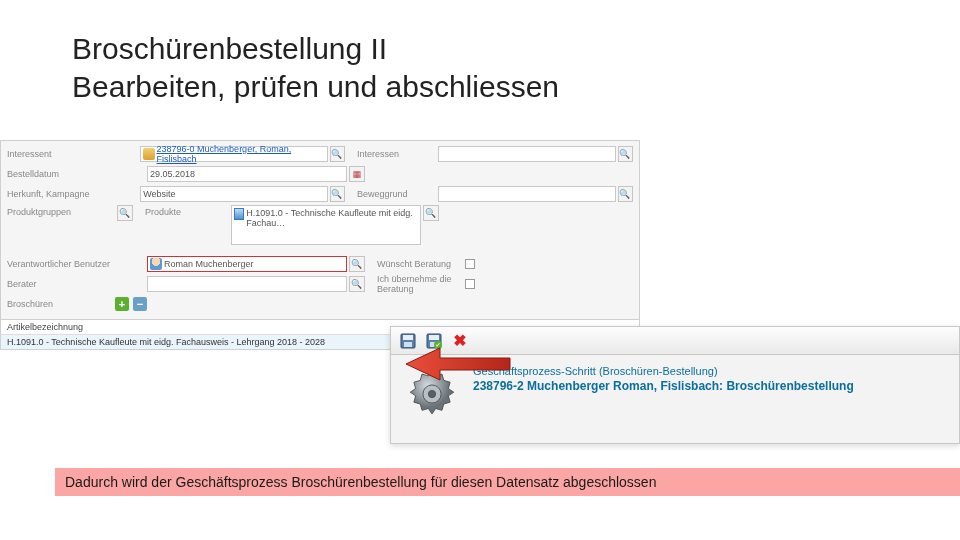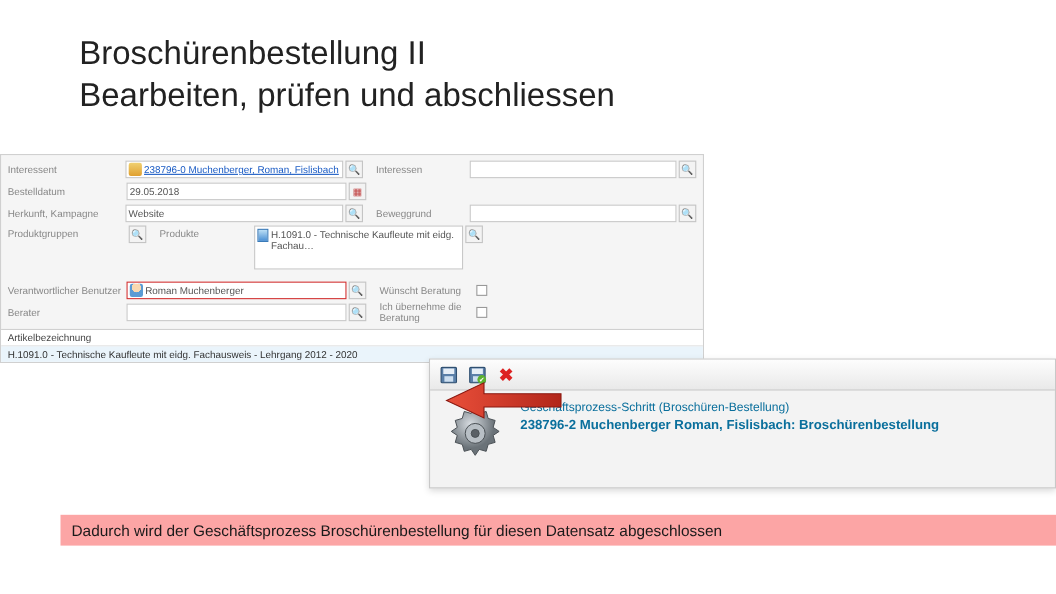--- a/index.html
+++ b/index.html
@@ -6,21 +6,21 @@
   body { width: 960px; height: 540px; background: #fff; position: relative; overflow: hidden; }
   .slide-title { position: absolute; left: 72px; top: 32px; font-size: 30px; font-weight: 400; color: #222; }
   .slide-subtitle { position: absolute; left: 72px; top: 70px; font-size: 30px; font-weight: 400; color: #222; }
 
   .form-panel { position: absolute; left: 0; top: 140px; width: 640px; background: #f5f5f5; border: 1px solid #d0d0d0; font-size: 9px; color: #555; }
   .form-rows { padding: 4px 6px 2px 6px; }
   .frow { display: flex; align-items: center; height: 18px; margin-bottom: 2px; }
   .flabel { width: 108px; color: #888; font-size: 9px; }
   .flabel.lh { height: 40px; padding-top: 2px; }
   .finput { display: flex; align-items: center; height: 16px; background: #fff; border: 1px solid #c8c8c8; padding: 0 2px; font-size: 9px; }
-  .finput.w1 { width: 200px; }
+  .finput.w1 { width: 200px; margin-left: 32px; }
   .flabel2 { width: 86px; color: #888; font-size: 9px; margin-left: 12px; }
   .finput.w2 { width: 190px; }
   .hred { border: 1.5px solid #d23232 !important; }
   .iconbtn { width: 16px; height: 16px; display: inline-flex; align-items: center; justify-content: center; background: #f3f3f3; border: 1px solid #c4c4c4; margin-left: 2px; font-size: 9px; }
   .tick { width: 10px; height: 10px; border: 1px solid #999; background: #fff; margin-left: 2px; }
   .mini-icon { width: 12px; height: 12px; display: inline-block; margin-right: 2px; }
   .contact-icon { background: linear-gradient(#f0d070,#e0a030); border-radius: 2px; }
   .user-icon { background: radial-gradient(circle at 50% 30%, #f8d8b0 40%, #5a9bd4 42%); border-radius: 2px; }
   .doc-icon { background: linear-gradient(#bcdff5,#4a8fd4); border: 1px solid #3a7bb8; }
   .link-blue { color: #1a5bc4; text-decoration: underline; font-size: 9px; }
@@ -111,25 +111,30 @@
     </div>
 
     <div class="frow">
       <div class="flabel">Berater</div>
       <div class="finput w1"></div>
       <span class="iconbtn">🔍</span>
       <div class="flabel2">Ich übernehme die Beratung</div>
       <span class="tick"></span>
     </div>
 
+    <div class="frow">
+      <div class="flabel">Broschüren</div>
+      <span class="plus">+</span>
+      <span class="minus">−</span>
+    </div>
   </div>
 
   <div class="table-sub">
     <div class="thead">Artikelbezeichnung</div>
-    <div class="trow">H.1091.0 - Technische Kaufleute mit eidg. Fachausweis - Lehrgang 2012 - 2020</div>
+    <div class="trow">H.1091.0 - Technische Kaufleute mit eidg. Fachausweis - Lehrgang 2018 - 2028</div>
   </div>
 </div>
 
 <div class="proc-panel">
   <div class="proc-toolbar">
     <div class="tbbtn save-icon">
       <svg viewBox="0 0 16 16">
           <rect x="1" y="1" width="14" height="14" rx="1" fill="#5a7fa8" stroke="#2f4f70"></rect>
           <rect x="3" y="2" width="10" height="5" fill="#e6eef6"></rect>
           <rect x="4" y="9" width="8" height="5" fill="#cddff0"></rect>

